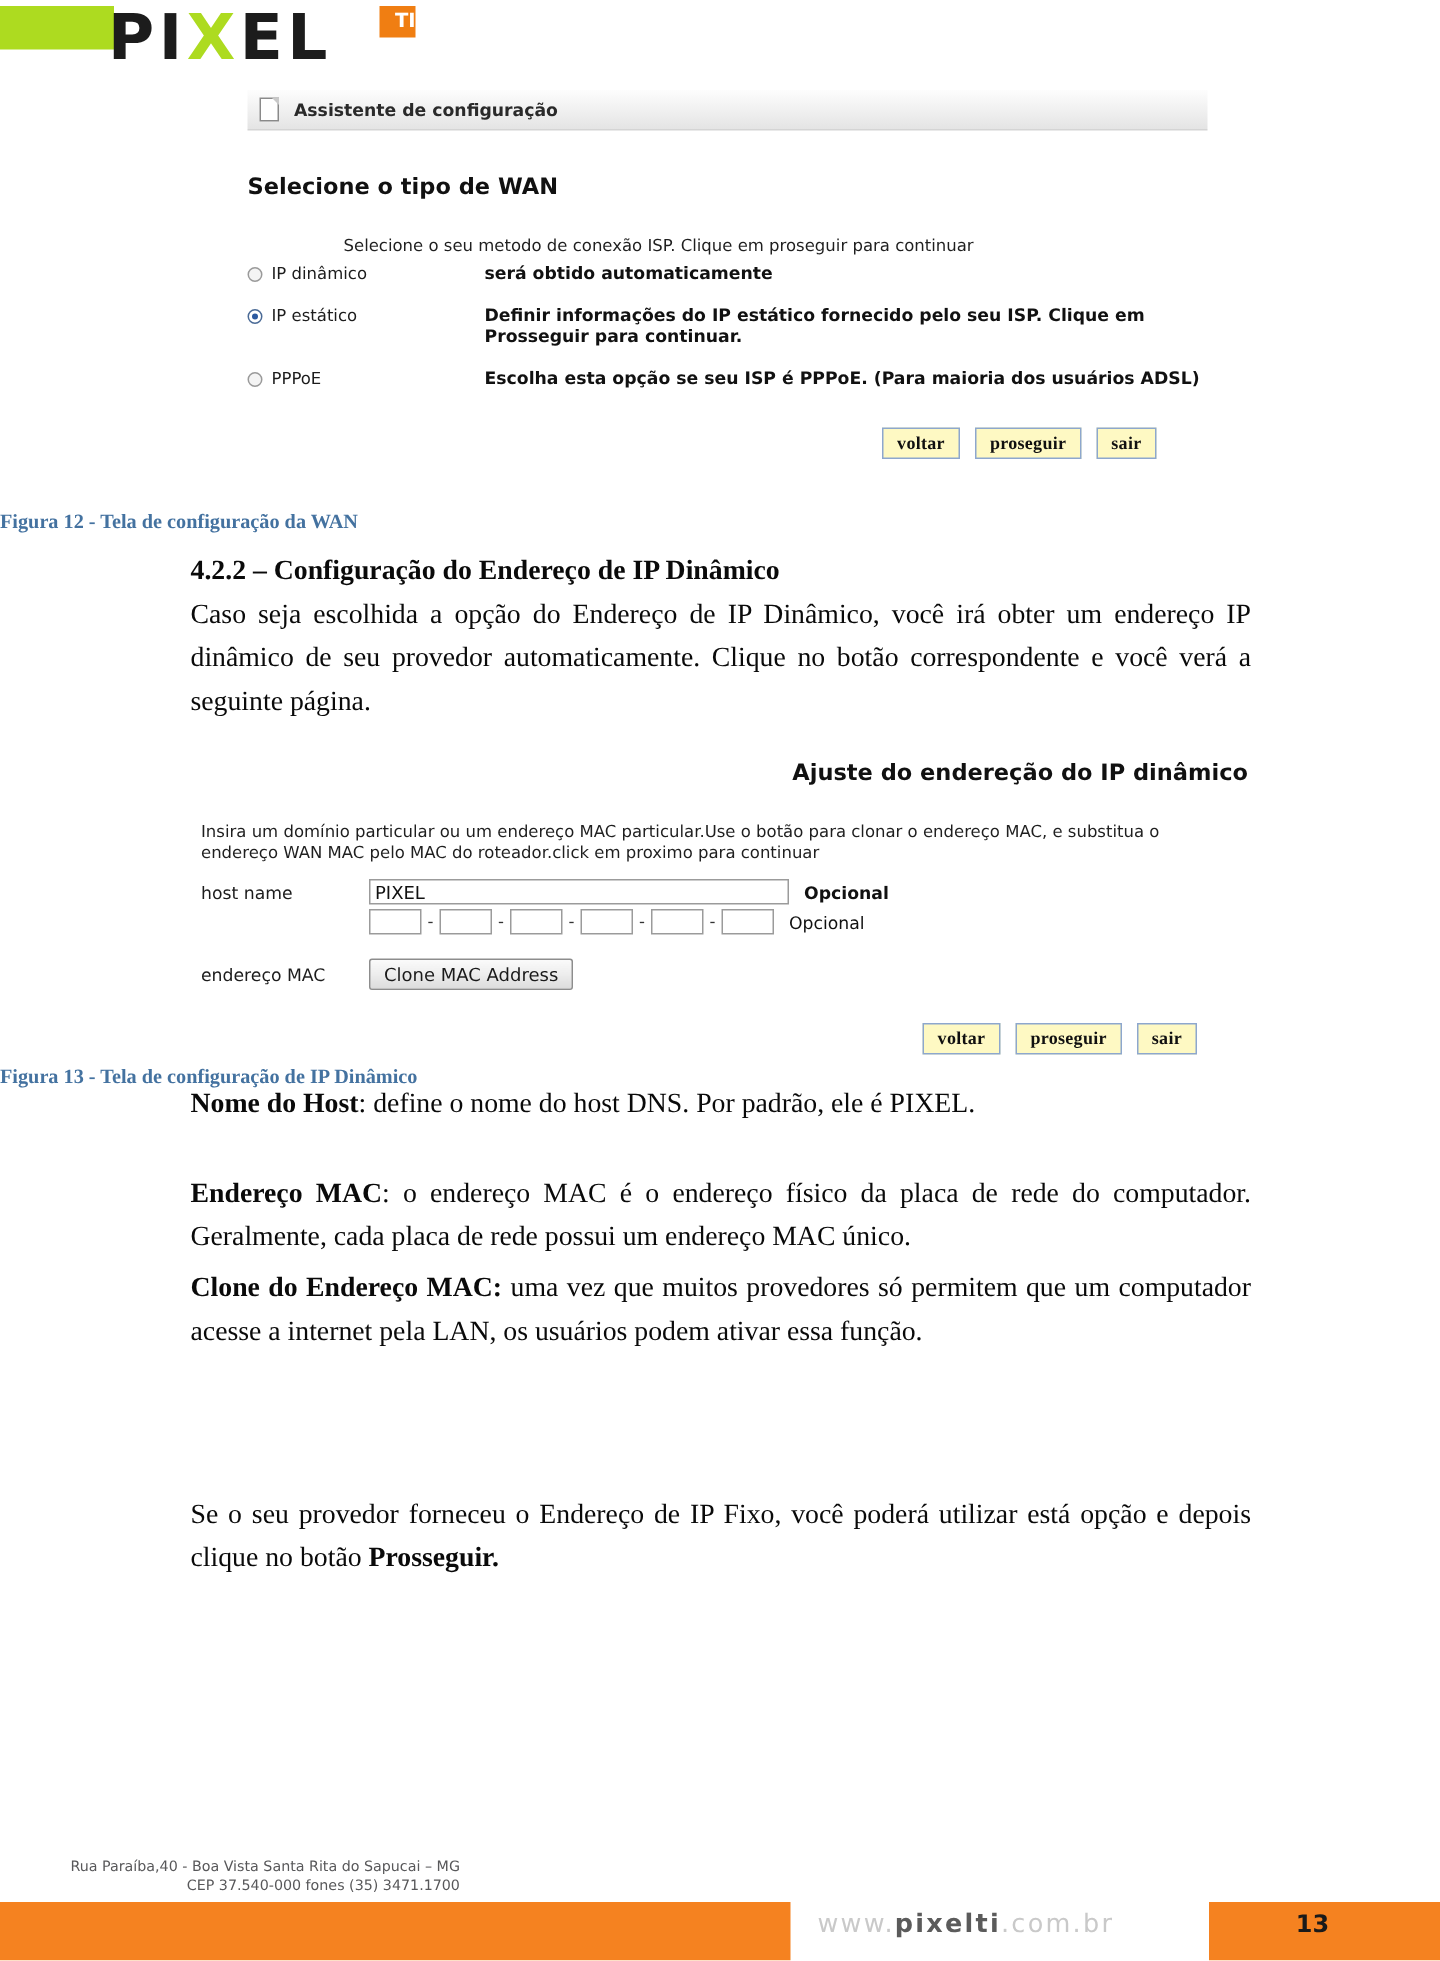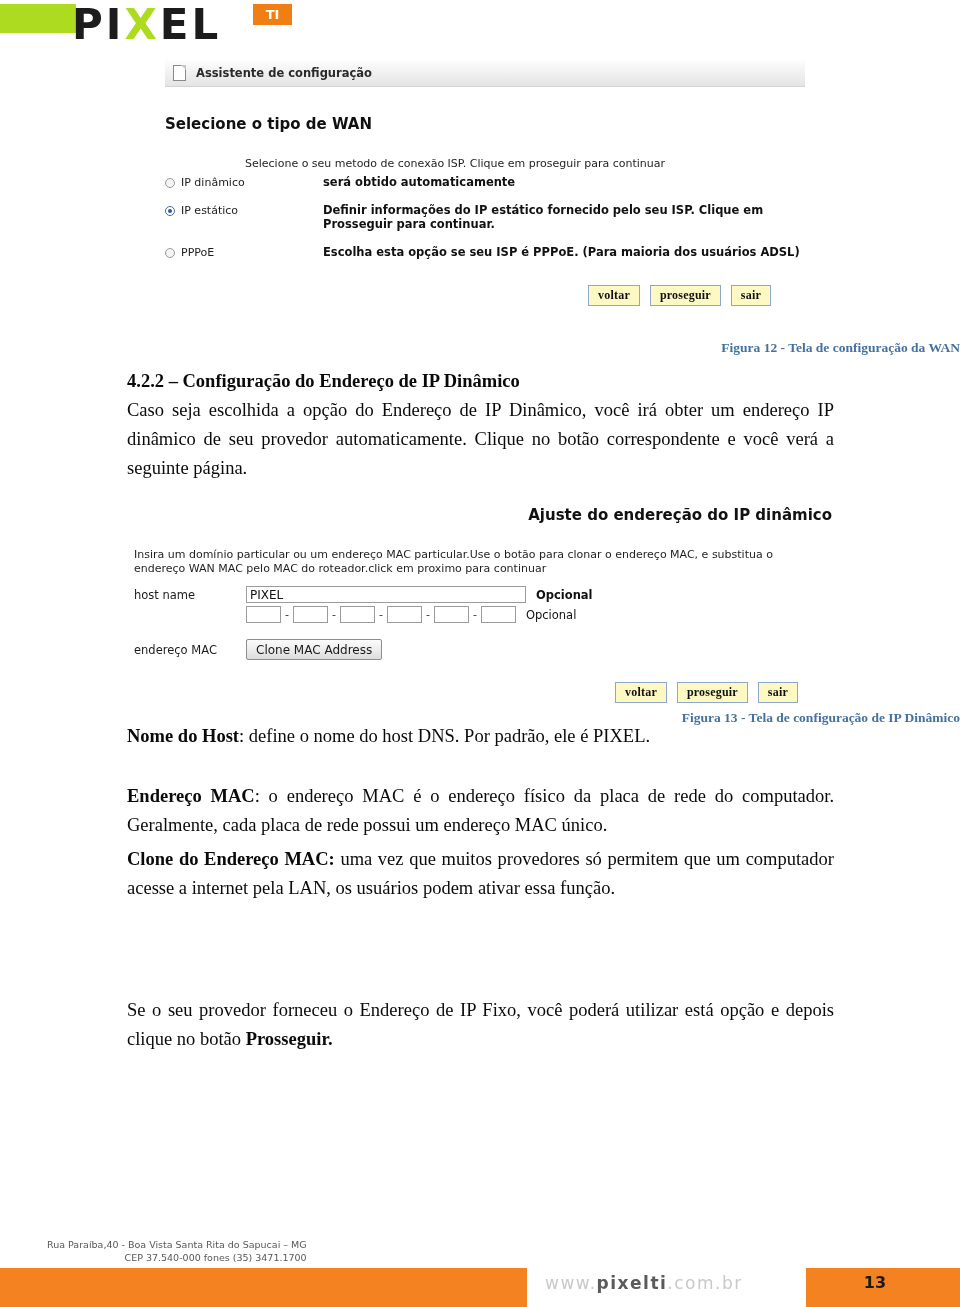--- a/index.html
+++ b/index.html
@@ -45,29 +45,29 @@
     line-height: 46px;
     white-space: nowrap;
   }
   .logo-word .x-green {
     color: #addb20;
   }
   .logo-ti {
     position: absolute;
     left: 253px;
     top: 4px;
-    width: 39px;
+    width: 24px;
     height: 21px;
     background: #f07e12;
     color: #ffffff;
     font-family: "DejaVu Sans", sans-serif;
     font-weight: bold;
     font-size: 13px;
     line-height: 21px;
-    text-align: center;
+    text-align: right;
     letter-spacing: 0px;
   }
 
   
   .figure {
     position: absolute;
   }
   .fig1 { left: 165px; top: 60px; width: 640px; }
   .fig2 { left: 132px; top: 492px; width: 700px; }
 
@@ -117,21 +117,21 @@
   }
 
   .ui-hint {
     font-family: "DejaVu Sans", sans-serif;
     font-size: 11px;
     color: #1f1f1f;
     line-height: 14px;
   }
   .fig1 .ui-hint {
     margin-top: 24px;
-    margin-left: 80px;
+    margin-left: 64px;
   }
   .fig2 .ui-hint {
     margin-top: 24px;
     margin-left: 2px;
     width: 672px;
   }
 
   .wan-options {
     margin-top: 4px;
   }
@@ -284,21 +284,21 @@
     padding: 2px 9px;
     cursor: pointer;
     letter-spacing: 0.2px;
   }
 
   
   .caption {
     position: absolute;
     left: 0;
     width: 960px;
-    text-align: right;
+    text-align: left;
     font-family: "Liberation Serif", serif;
     font-weight: bold;
     font-size: 13.5px;
     color: #4472a0;
   }
   .cap1 { top: 340px; }
   .cap2 { top: 710px; }
 
   .body-block {
     position: absolute;

